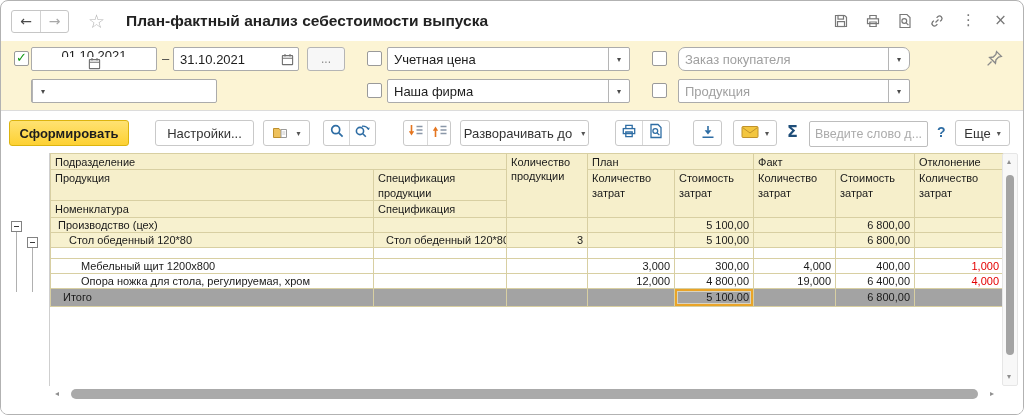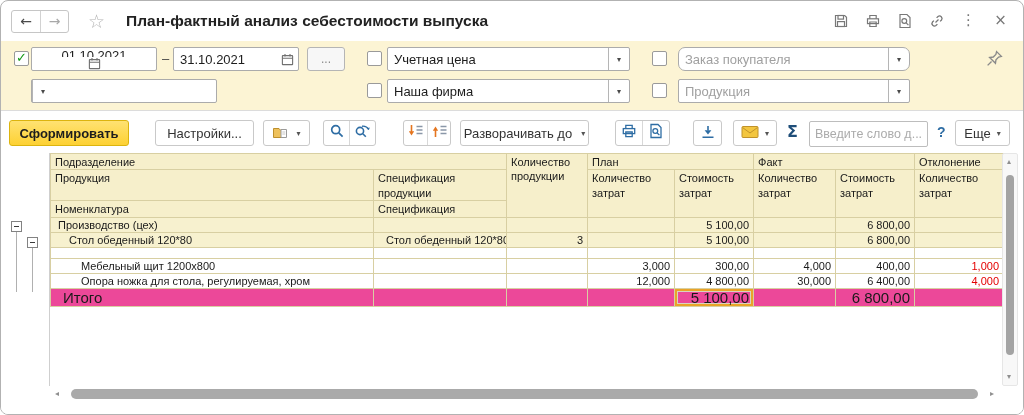--- a/index.html
+++ b/index.html
@@ -59,21 +59,21 @@
   .rep th, .rep td { border:1px solid #d8cfa2; font-size:11px; color:#1a1a1a; padding:0 4px; overflow:hidden; }
   .rep thead th { background:#f6efcb; font-weight:normal; text-align:left; vertical-align:top; white-space:normal; line-height:1.3; padding-top:1px; }
   .rep tr.h1 th { height:16px;margin-left:19px; }
   .rep tr.h2 th { height:31px; }
   .rep tr.h3 th { height:14px; }
   .rep tbody td { height:15px; vertical-align:middle; white-space:nowrap; background:#fff;padding-left:12px; }
   .rep tr.group td { background:#f7f1cf; }
   .rep tr.empty td { height:11px; }
   .rep td.num { text-align:right; }
   .rep td.red { color:#e40000; }
-  .rep tr.total td { background:#ec4899; font-size:15px; height:18px; }
+  .rep tr.total td { background:#a3a3a3; font-size:11px; height:18px; }
   .rep td.selected { box-shadow: inset 0 0 0 2px #e9a428, inset 0 0 0 3px #d9d3c0; background:#f0ede3; }
   .ind1 { padding-left:7px !important; }
   .ind2 { padding-left:18px !important; }
   .ind3 { padding-left:30px !important; }
 
   
   .vscroll { position:absolute; left:1001px; top:0; width:16px; height:233px; background:#f8f8f8; border:1px solid #e6e6e6; border-radius:2px; }
   .vscroll .thumb { position:absolute; left:3px; top:21px; width:8px; height:180px; background:#a3a3a3; border-radius:4px; }
   .sarrow { position:absolute; font-size:8px; color:#8f8f8f; line-height:1; }
   .hscroll { position:absolute; left:50px; top:234px; width:947px; height:14px; }
@@ -393,21 +393,21 @@
           <td class="num">4,000</td>
           <td class="num">400,00</td>
           <td class="num red">1,000</td>
         </tr>
         <tr>
           <td class="ind3">Опора ножка для стола, регулируемая, хром</td>
           <td></td>
           <td></td>
           <td class="num">12,000</td>
           <td class="num">4 800,00</td>
-          <td class="num">30,000</td>
+          <td class="num">19,000</td>
           <td class="num">6 400,00</td>
           <td class="num red">4,000</td>
         </tr>
         <tr class="total">
           <td>Итого</td>
           <td></td>
           <td></td>
           <td></td>
           <td class="num selected">5 100,00</td>
           <td></td>

